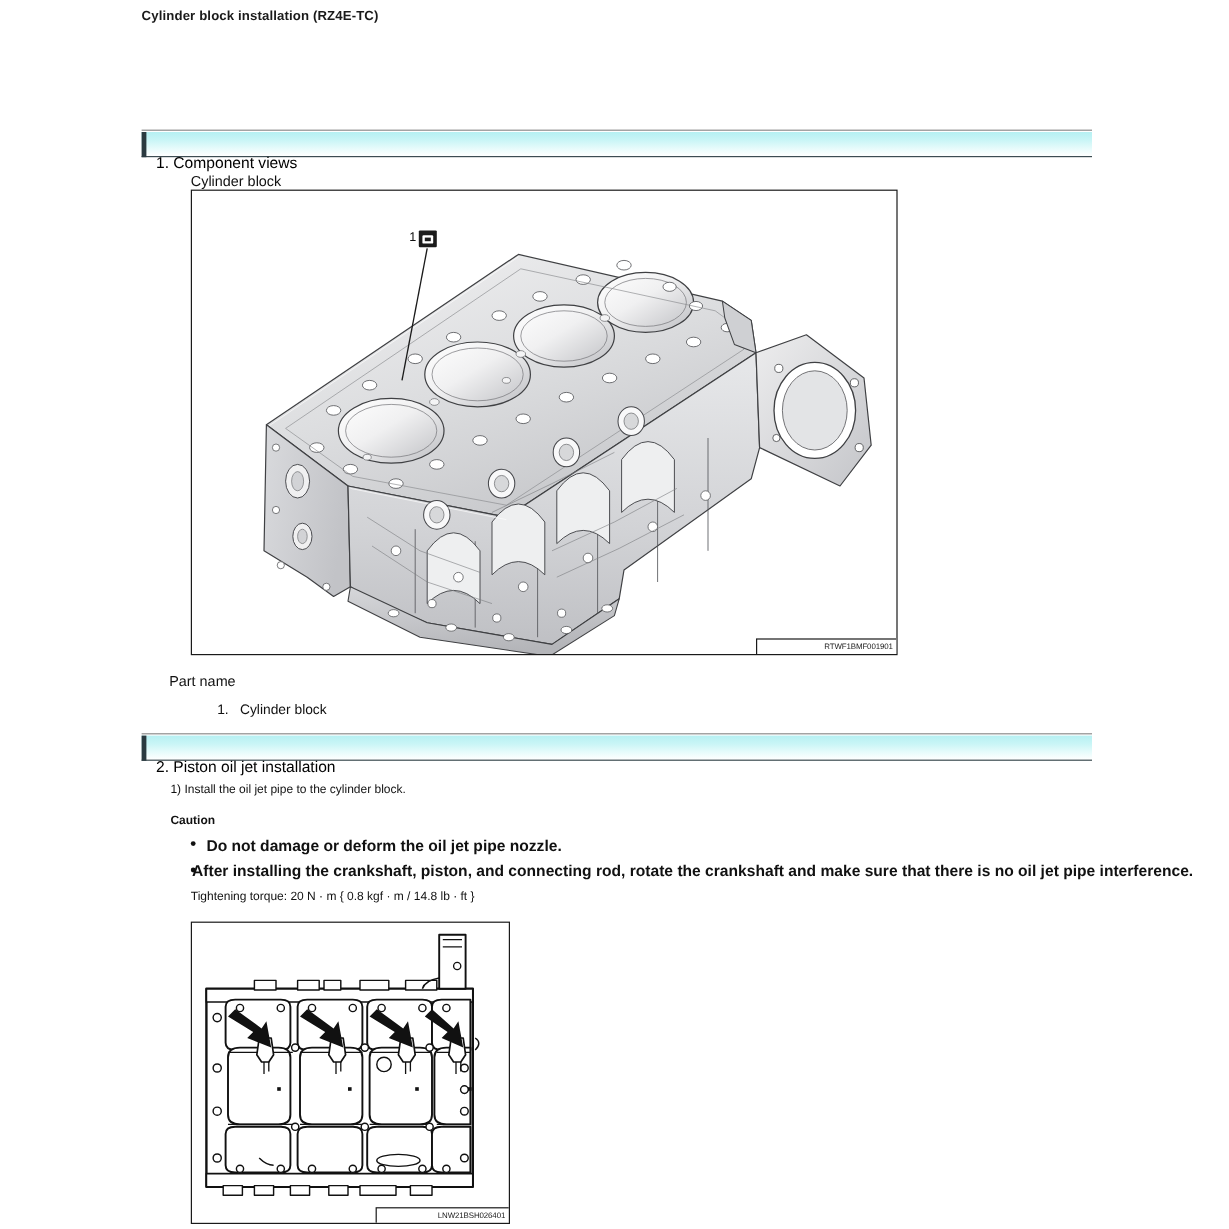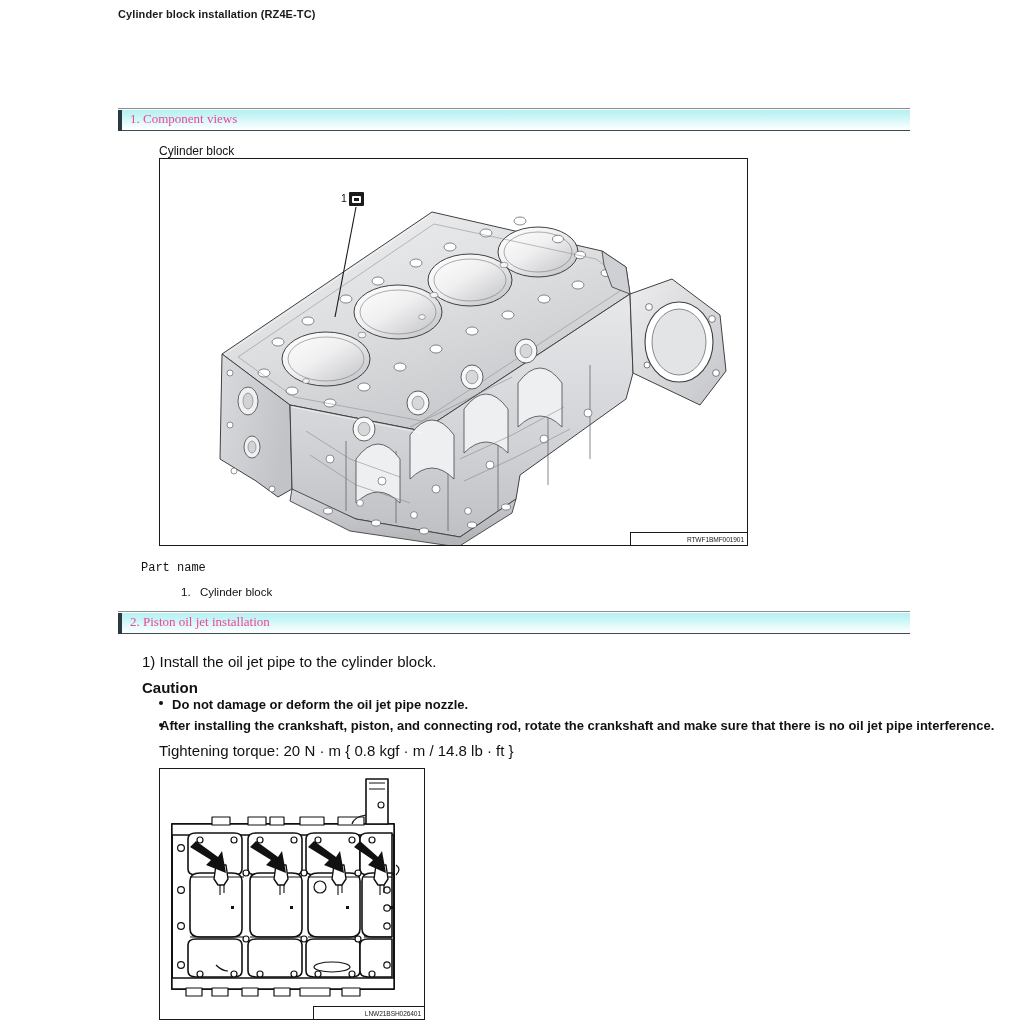--- a/index.html
+++ b/index.html
@@ -57,37 +57,36 @@
     position: absolute;
     left: 0;
     top: 2px;
     width: 4px;
     height: 21px;
     background: #2b3a40;
   }
   .section-bar .bar-label {
     position: absolute;
     left: 12px;
-    top: 3px;
+    top: 20px;
     font-size: 13px;
-    color: #ec4899;
-    white-space: nowrap;
-    font-family: Liberation Serif, serif;
+    color: #000000;
+    white-space: nowrap;
   }
 
   
   .sub-label {
     position: absolute;
     font-size: 12px;
     color: #111111;
     white-space: nowrap;
   }
   .body-text {
     position: absolute;
-    font-size: 15px;
+    font-size: 10px;
     color: #111111;
     white-space: nowrap;
   }
   .bold-text {
     font-weight: bold;
   }
 
   
   .figure-box {
     position: absolute;
@@ -379,21 +378,21 @@
 </div>
 
 <div class="callout-num" style="left:341px; top:192px;">1</div>
 
 <div class="callout-chip" style="left:349px; top:192px;"></div>
 
 <svg style="position:absolute; left:330px; top:205px;" width="60" height="115">
   <line x1="26" y1="2" x2="5" y2="112" stroke="#1a1a1a" stroke-width="1.1"></line>
 </svg>
 
-<div class="sub-label" style="left:141px; top:561px;font-family:Liberation Mono, monospace;">Part name</div>
+<div class="sub-label" style="left:141px; top:561px;">Part name</div>
 
 <div class="part-item" style="left:181px; top:586px;">1.</div>
 <div class="part-item" style="left:200px; top:586px;">Cylinder block</div>
 
 <div class="section-bar" style="top:611px;">
   <div class="rule-top"></div>
   <div class="bar-body"></div>
   <div class="bar-cap"></div>
   <div class="bar-label">2. Piston oil jet installation</div>
 </div>

